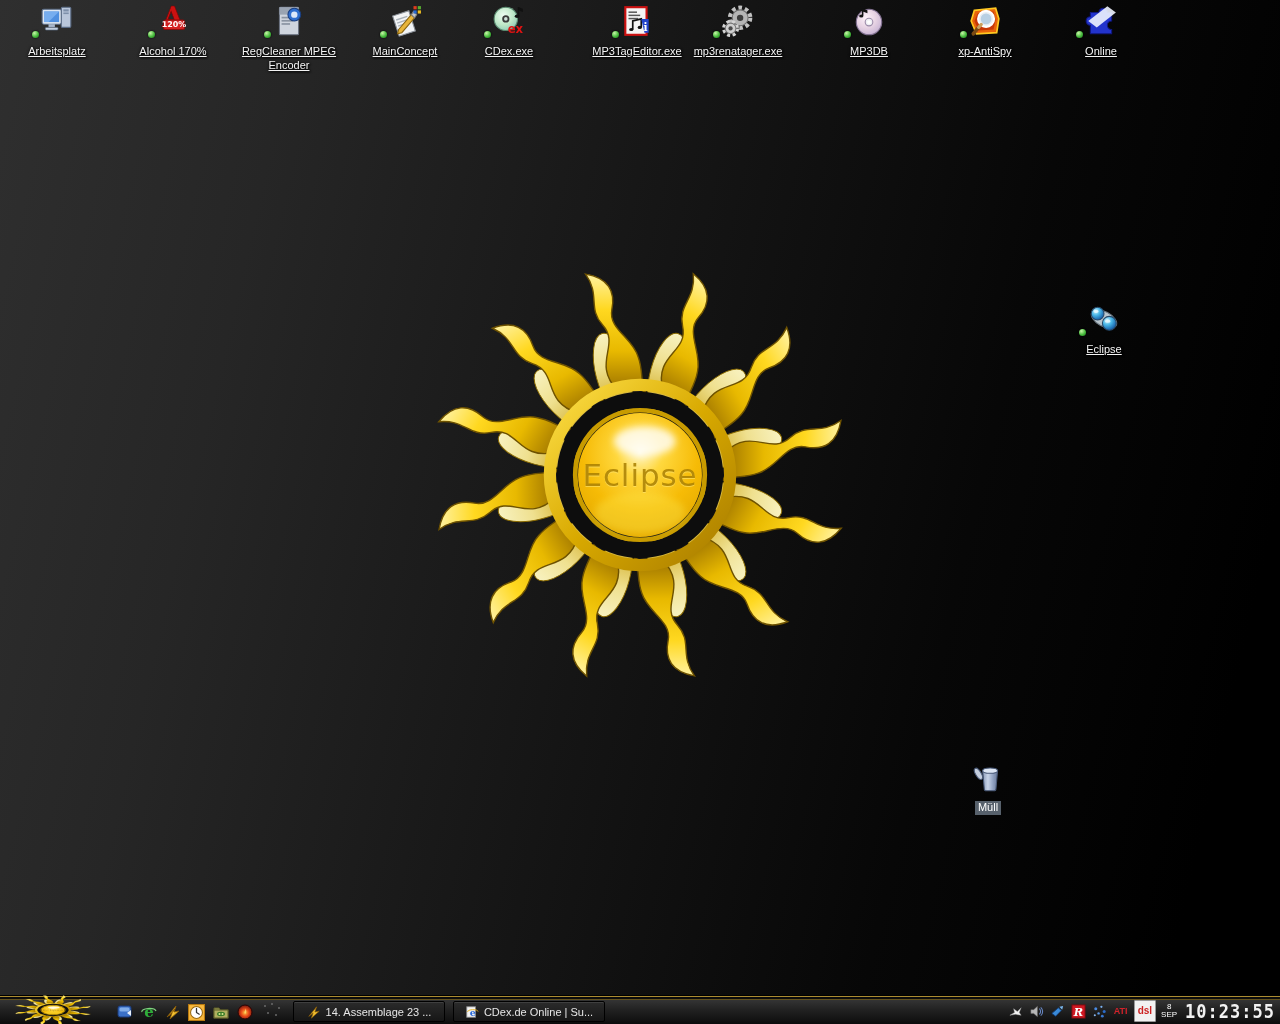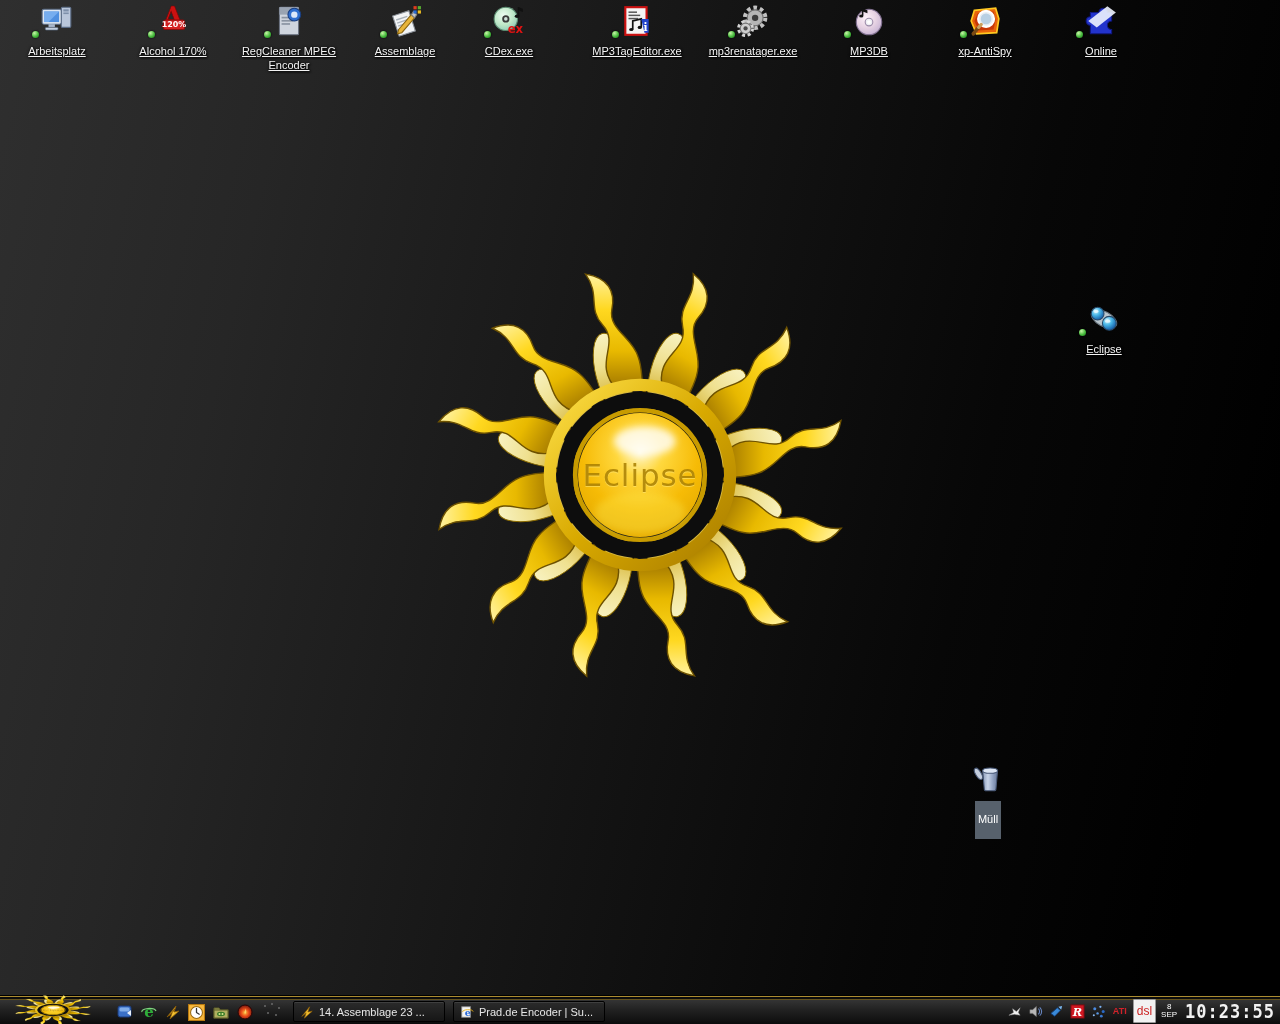--- a/index.html
+++ b/index.html
@@ -11,47 +11,47 @@
   }
   
   .dicon{position:absolute;width:116px;text-align:center;cursor:default;}
   .dicon .ic{position:relative;display:inline-block;width:34px;height:34px;}
   .dicon .ic svg{display:block;}
   .dot{position:absolute;left:-8px;bottom:0px;width:7px;height:7px;border-radius:50%;
        background:radial-gradient(circle at 35% 30%,#c8f5a8,#46bb3c 55%,#1d6e1d 100%);
        box-shadow:0 0 2px #000;}
   .lbl{display:block;margin-top:3px;font-size:11px;color:#f4f4f4;line-height:1.25;
        text-shadow:1px 1px 2px #000,0 0 3px #000;text-decoration:underline;}
-  .lbl-sel{background:#57616c;color:#fff;padding:12px 3px;display:inline-block;text-shadow:none;}
+  .lbl-sel{background:#57616c;color:#fff;padding:0 3px;display:inline-block;text-shadow:none;}
   
   .sun-wrap{position:absolute;left:410px;top:245px;width:460px;height:460px;}
   
   .taskbar{position:absolute;left:0;bottom:0;width:1280px;height:29px;
     background:
       linear-gradient(to bottom,
         #000 0px,#000 1px,
         #ab8c30 1px,#ab8c30 2px,
         #0c0c0c 2px,#0c0c0c 4px,
         #63511d 4px,#63511d 5px,
         #343434 5px,#232323 14px,#141414 24px,#0b0b0b 29px);
   }
   .start{position:absolute;left:10px;top:0px;width:86px;height:29px;overflow:hidden;cursor:pointer;}
   .ql{position:absolute;left:116px;top:5px;height:24px;display:flex;align-items:center;gap:7px;}
   .qlb{width:17px;height:17px;display:flex;align-items:center;justify-content:center;cursor:pointer;}
   .grip{position:absolute;left:262px;top:8px;width:22px;height:16px;cursor:grab;}
   .grip i{position:absolute;width:2px;height:2px;background:#6a6a6a;border-radius:50%;}
   .task{position:absolute;top:6px;height:21px;width:152px;display:flex;align-items:center;gap:5px;
         padding:0 6px;box-sizing:border-box;border:1px solid #000;border-radius:2px;
         background:linear-gradient(#2b2b2b,#161616);box-shadow:inset 0 1px 0 rgba(255,255,255,.10);
-        color:#e6e6e6;font-size:11px;white-space:nowrap;overflow:hidden;cursor:pointer;}
+        color:#e6e6e6;font-size:11px;white-space:nowrap;overflow:hidden;cursor:pointer;justify-content:center;}
   .task .tlbl{overflow:hidden;text-overflow:clip;white-space:nowrap;}
   .tray{position:absolute;right:3px;top:5px;height:22px;display:flex;align-items:center;gap:5px;}
   .tico{width:16px;height:16px;display:flex;align-items:center;justify-content:center;cursor:pointer;}
   .ati{color:#d2222a;font-weight:bold;font-size:9px;letter-spacing:0;}
-  .dsl{background:#f2f2f2;border:1px solid #999;color:#cc2222;font-weight:normal;font-size:12px;
+  .dsl{background:#f2f2f2;border:1px solid #999;color:#cc2222;font-weight:bold;font-size:10px;
        padding:5px 3px;line-height:1;border-radius:1px;}
   .tdate{color:#fff;font-size:8px;line-height:1.05;text-align:center;cursor:default;}
   .clock{color:#f2f2f2;font-family:"DejaVu Sans Mono",monospace;font-weight:bold;font-size:17px;
          letter-spacing:1px;transform:scaleY(1.12);margin-left:3px;margin-right:2px;cursor:default;}
   
   .noselect{user-select:none;}
 </style>
 </head>
 <body>
 
@@ -232,21 +232,21 @@
       </g>
       <path d="M10 24 L22 10 L25 13 L13 27 L9 28 Z" fill="#e8b53a" stroke="#8a6510"></path>
       <path d="M22 10 L25 13 L27 10 L24 7 Z" fill="#c8c8c8" stroke="#808080"></path>
       <rect x="24" y="2" width="3" height="3" fill="#e03c1e"></rect>
         <rect x="28" y="2" width="3" height="3" fill="#58b030"></rect>
       <rect x="24" y="6" width="3" height="3" fill="#2a6ad0"></rect>
         <rect x="28" y="6" width="3" height="3" fill="#f0c020"></rect>
     </svg>
     <i class="dot"></i>
   </span>
-  <span class="lbl">Assemblage</span>
+  <span class="lbl">MainConcept</span>
 </div>
 
 <div class="dicon" style="left:451px;top:4px">
   <span class="ic">
     <svg width="34" height="34" viewBox="0 0 32 32">
       <defs>
           <radialGradient id="cd1" cx="0.4" cy="0.35" r="0.8">
         <stop offset="0" stop-color="#eefcf2"></stop>
             <stop offset="0.5" stop-color="#bfe8c8"></stop>
         <stop offset="0.8" stop-color="#9ad0b8"></stop>
@@ -277,21 +277,21 @@
       <ellipse cx="10.6" cy="24" rx="2" ry="1.5" fill="#111"></ellipse>
         <ellipse cx="18.6" cy="22" rx="2" ry="1.5" fill="#111"></ellipse>
       <path d="M20 14 h7 v13 h-4 Z" fill="#2244cc"></path>
       <text x="24" y="25" text-anchor="middle" font-family="DejaVu Serif, serif" font-weight="bold" font-size="10" fill="#fff">i</text>
     </svg>
     <i class="dot"></i>
   </span>
   <span class="lbl">MP3TagEditor.exe</span>
 </div>
 
-<div class="dicon" style="left:695px;top:4px">
+<div class="dicon" style="left:680px;top:4px">
   <span class="ic">
     <svg width="34" height="34" viewBox="0 0 32 32">
       <circle cx="18" cy="13" r="9" fill="none" stroke="#c2c2c2" stroke-width="5" stroke-dasharray="3.2 2.6"></circle>
       <circle cx="18" cy="13" r="7.5" fill="#b5b5b5" stroke="#6e6e6e"></circle>
       <circle cx="18" cy="13" r="3" fill="#3c3c3c"></circle>
       <circle cx="9" cy="23" r="6" fill="none" stroke="#d5d5d5" stroke-width="4" stroke-dasharray="2.6 2.2"></circle>
       <circle cx="9" cy="23" r="5" fill="#cfcfcf" stroke="#787878"></circle>
       <circle cx="9" cy="23" r="2" fill="#4a4a4a"></circle>
     </svg>
     <i class="dot"></i>
@@ -466,21 +466,21 @@
   </div>
 
   <div class="task" style="left:453px">
     <span style="display:flex">
       <svg width="14" height="14" viewBox="0 0 16 16">
         <rect x="2" y="2" width="10" height="12" fill="#f4f4f4" stroke="#888"></rect>
         <text x="9" y="13" text-anchor="middle" font-family="DejaVu Serif, serif" font-weight="bold" font-size="11" fill="#2a6ad8">e</text>
         <path d="M3 8 a6 2.4 0 0 1 12 -0.5" stroke="#e8b018" stroke-width="1" fill="none"></path>
       </svg>
     </span>
-    <span class="tlbl">Prad.de Encoder | Su...</span>
+    <span class="tlbl">CDex.de Online | Su...</span>
   </div>
 
   <div class="tray">
     <span class="tico">
       <svg width="15" height="15" viewBox="0 0 16 16">
         <path d="M2 12 L7 9 L6 5 L10 8 L14 4 L12 9 L14 12 L8 11 Z" fill="#f2f2f2" stroke="#999" stroke-width="0.5"></path>
       </svg>
     </span>
     <span class="tico">
       <svg width="15" height="15" viewBox="0 0 16 16">

